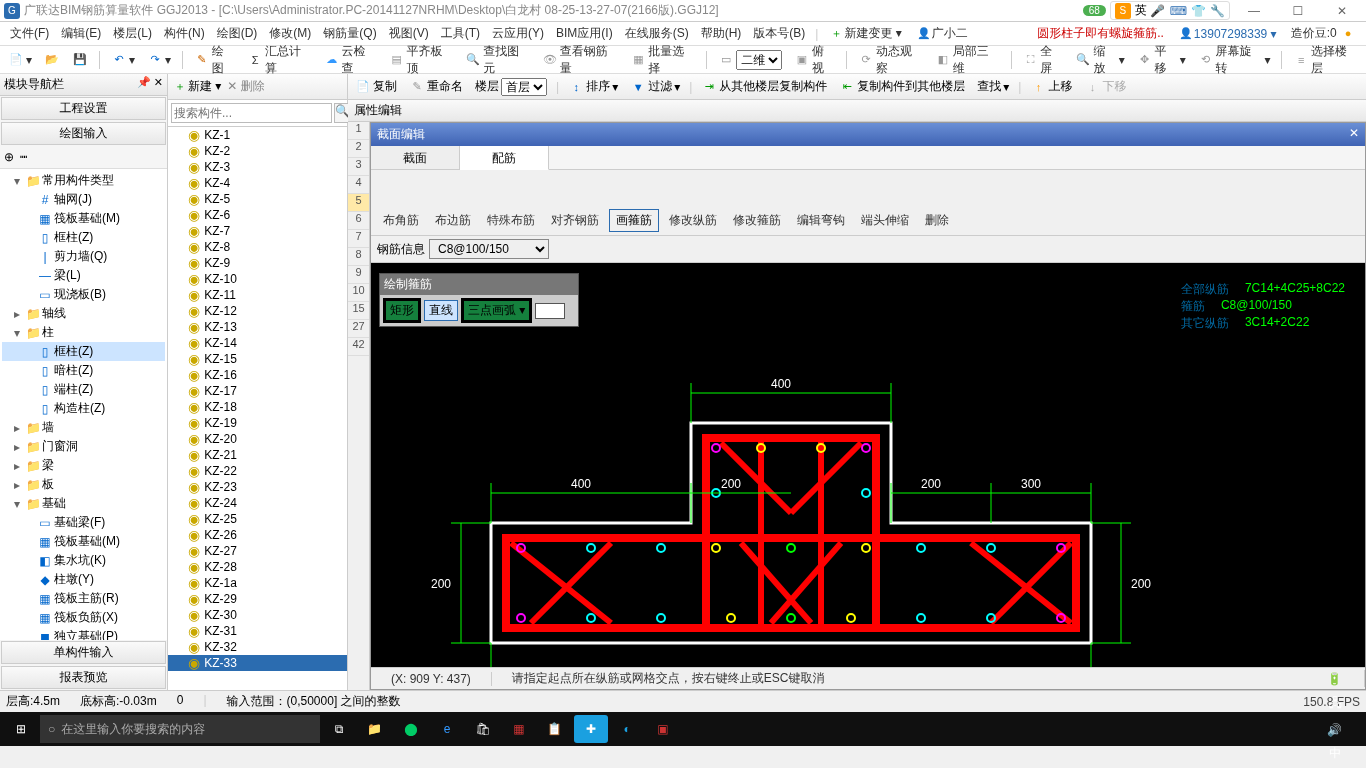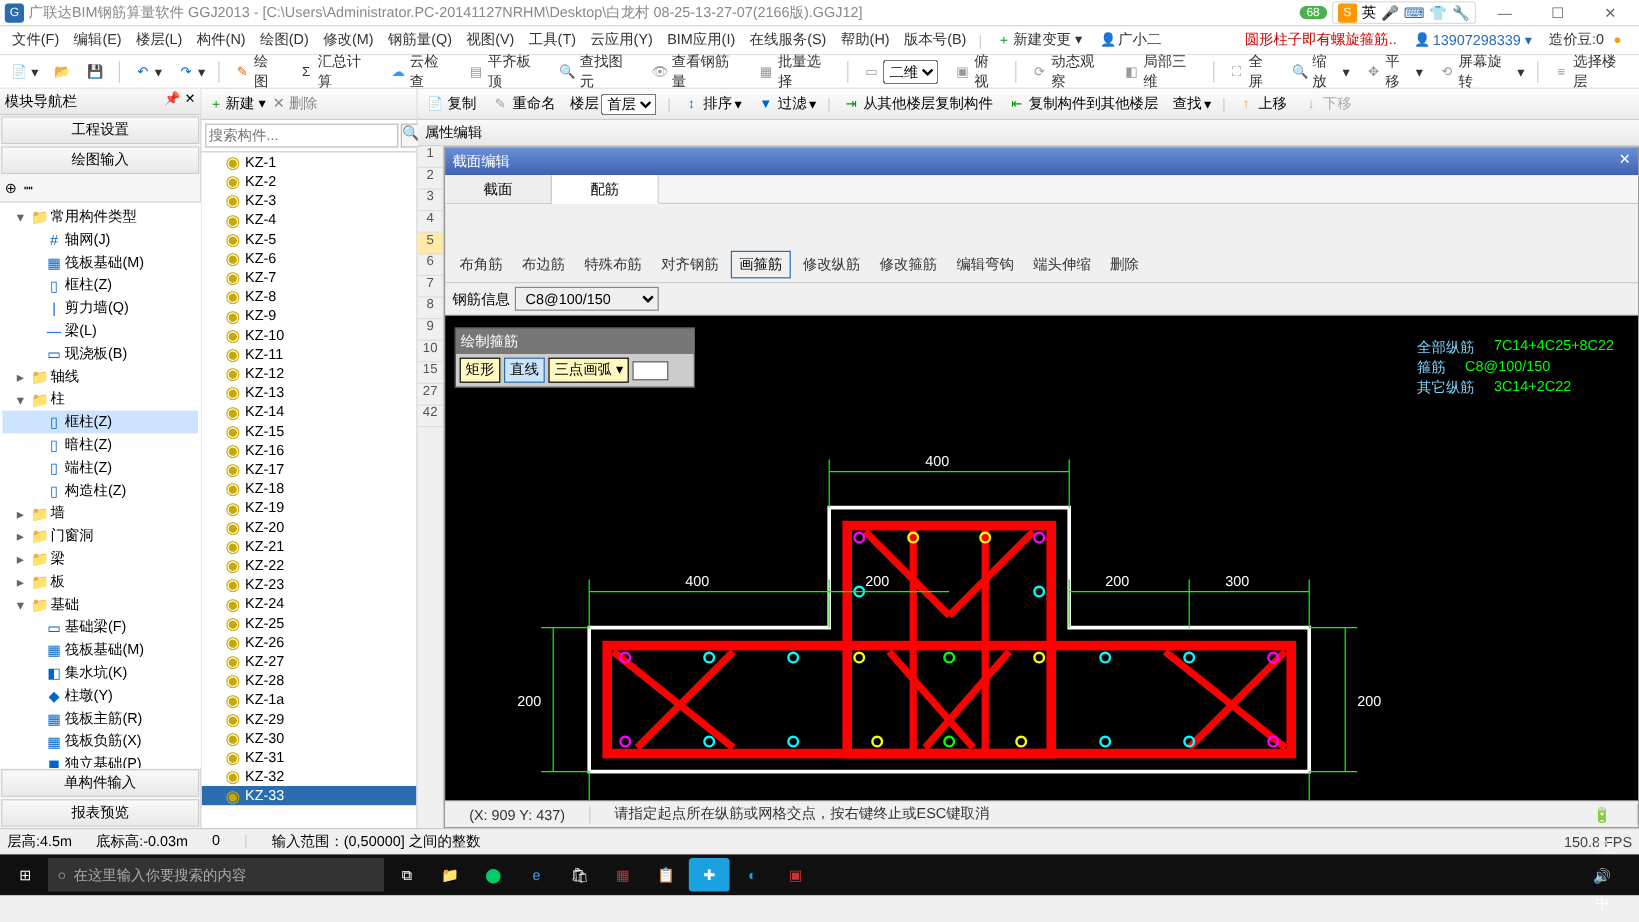--- a/index.html
+++ b/index.html
@@ -59,26 +59,26 @@
   .panel .ptabs .ptab.active{ background:#fff; border-bottom:1px solid #fff; margin-bottom:-1px;}
   .panel .subtb{ display:flex; gap:4px; padding:3px 6px; border-bottom:1px solid #ccc; align-items:center;margin-top:36px;}
   .panel .subtb .sbtn{ padding:2px 6px; color:#333;}
   .panel .subtb .sbtn.box{ border:1px solid #2b6cb0; color:#000;}
   .panel .info{ display:flex; gap:4px; padding:3px 6px; border-bottom:1px solid #ccc; align-items:center;}
   .panel .info select, .panel .info input{ border:1px solid #888; height:20px; padding:0 4px; font-size:12px;}
   .canvaswrap{ flex:1; position:relative; background:#000; overflow:hidden;}
   .drawbox{ position:absolute; left:8px; top:10px; background:#999; border:1px solid #555; width:200px;}
   .drawbox .dhdr{ background:#777; color:#fff; padding:2px 4px; font-size:12px;}
   .drawbox .drow{ background:#ccc; padding:3px; display:flex; gap:3px; align-items:center;}
-  .drawbox .drow .db{ border:1px solid #000000; background:#fef9c3; padding:1px 4px;}
+  .drawbox .drow .db{ border:3px solid #000000; background:#15803d; padding:1px 4px;}
   .drawbox .drow .db.sel{ border:1px solid #2b6cb0; background:#cde4ff;}
   .drawbox .drow .sw{ width:30px; height:16px; background:#fff; border:1px solid #555;}
   .legend{ position:absolute; right:20px; top:18px; font-family:monospace; font-size:14px;}
   .legend .row{ display:flex; gap:16px;}
-  .legend .lab{ color:#7dd3fc;}
+  .legend .lab{ color:#0369a1;}
   .legend .val{ color:#00ff00;}
   svg.section{ position:absolute; left:60px; top:60px;}
   .statusrow{ height:22px; background:#f0f0f0; border-top:1px solid #ccc; display:flex; align-items:center; font-size:12px;}
   .statusrow .cell{ padding:0 20px; border-right:1px solid #ccc; color:#333;}
   .proplabel{ background:linear-gradient(#fafafa,#e8e8e8); padding:2px 6px; border-bottom:1px solid #ccc;}
   .footer{ height:22px; background:#f0f0f0; border-top:1px solid #ccc; display:flex; align-items:center; justify-content:space-between; padding:0 6px;}
   .footer .l{ display:flex; gap:20px;}
   .footer .r{ color:#444;}
   .taskbar{ height:34px; background:#101010; display:flex; align-items:center; color:#fff; padding:0 4px; gap:2px;}
   .taskbar .tb-item{ width:34px; height:28px; display:flex; align-items:center; justify-content:center;}

